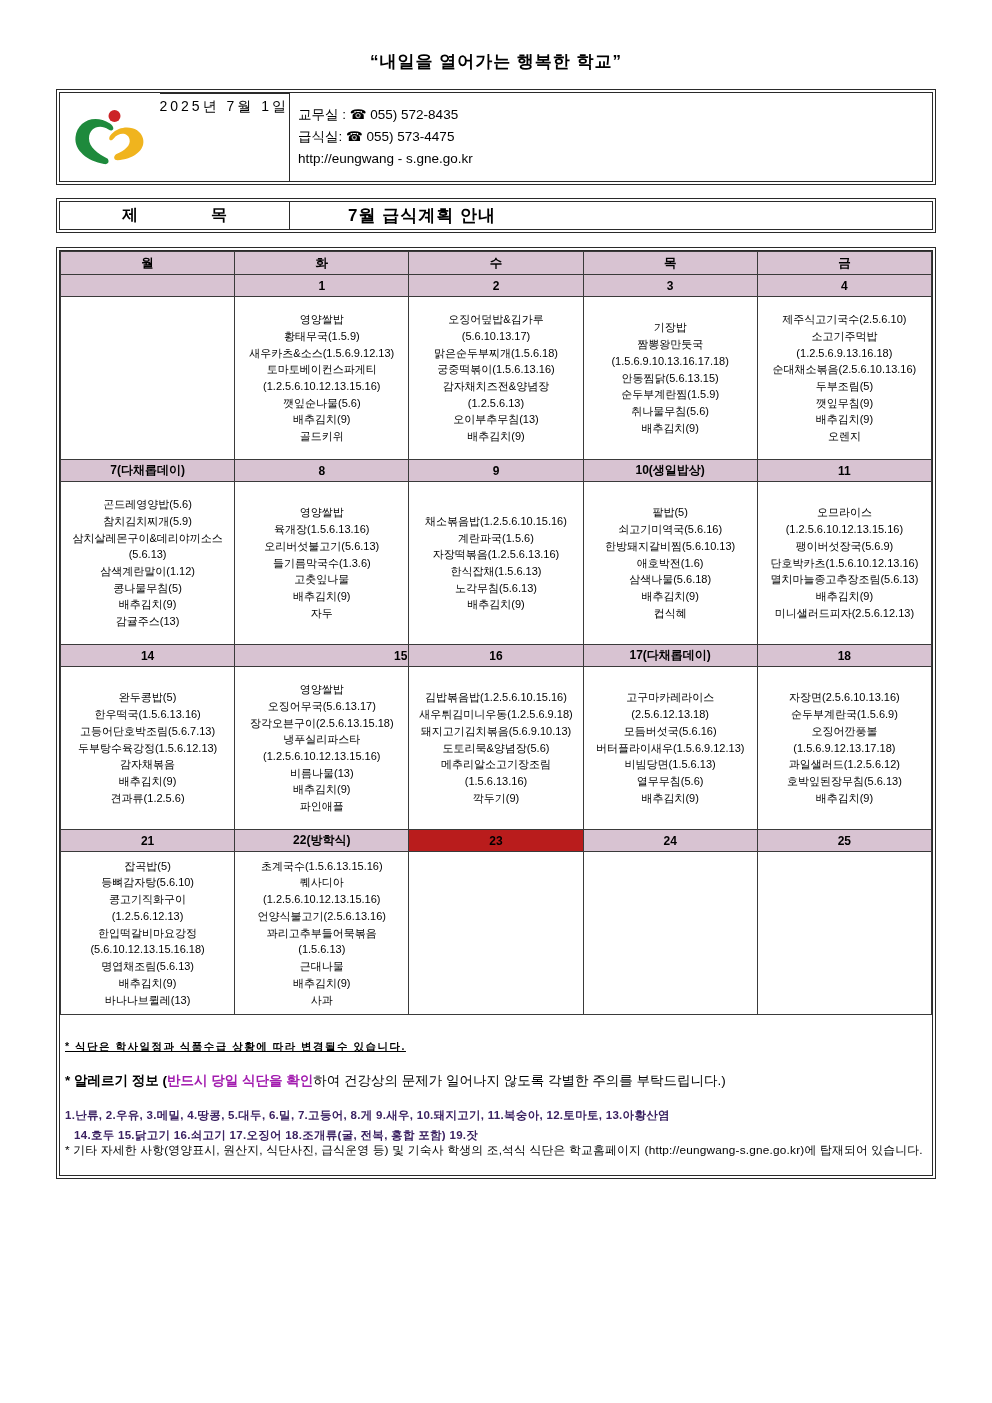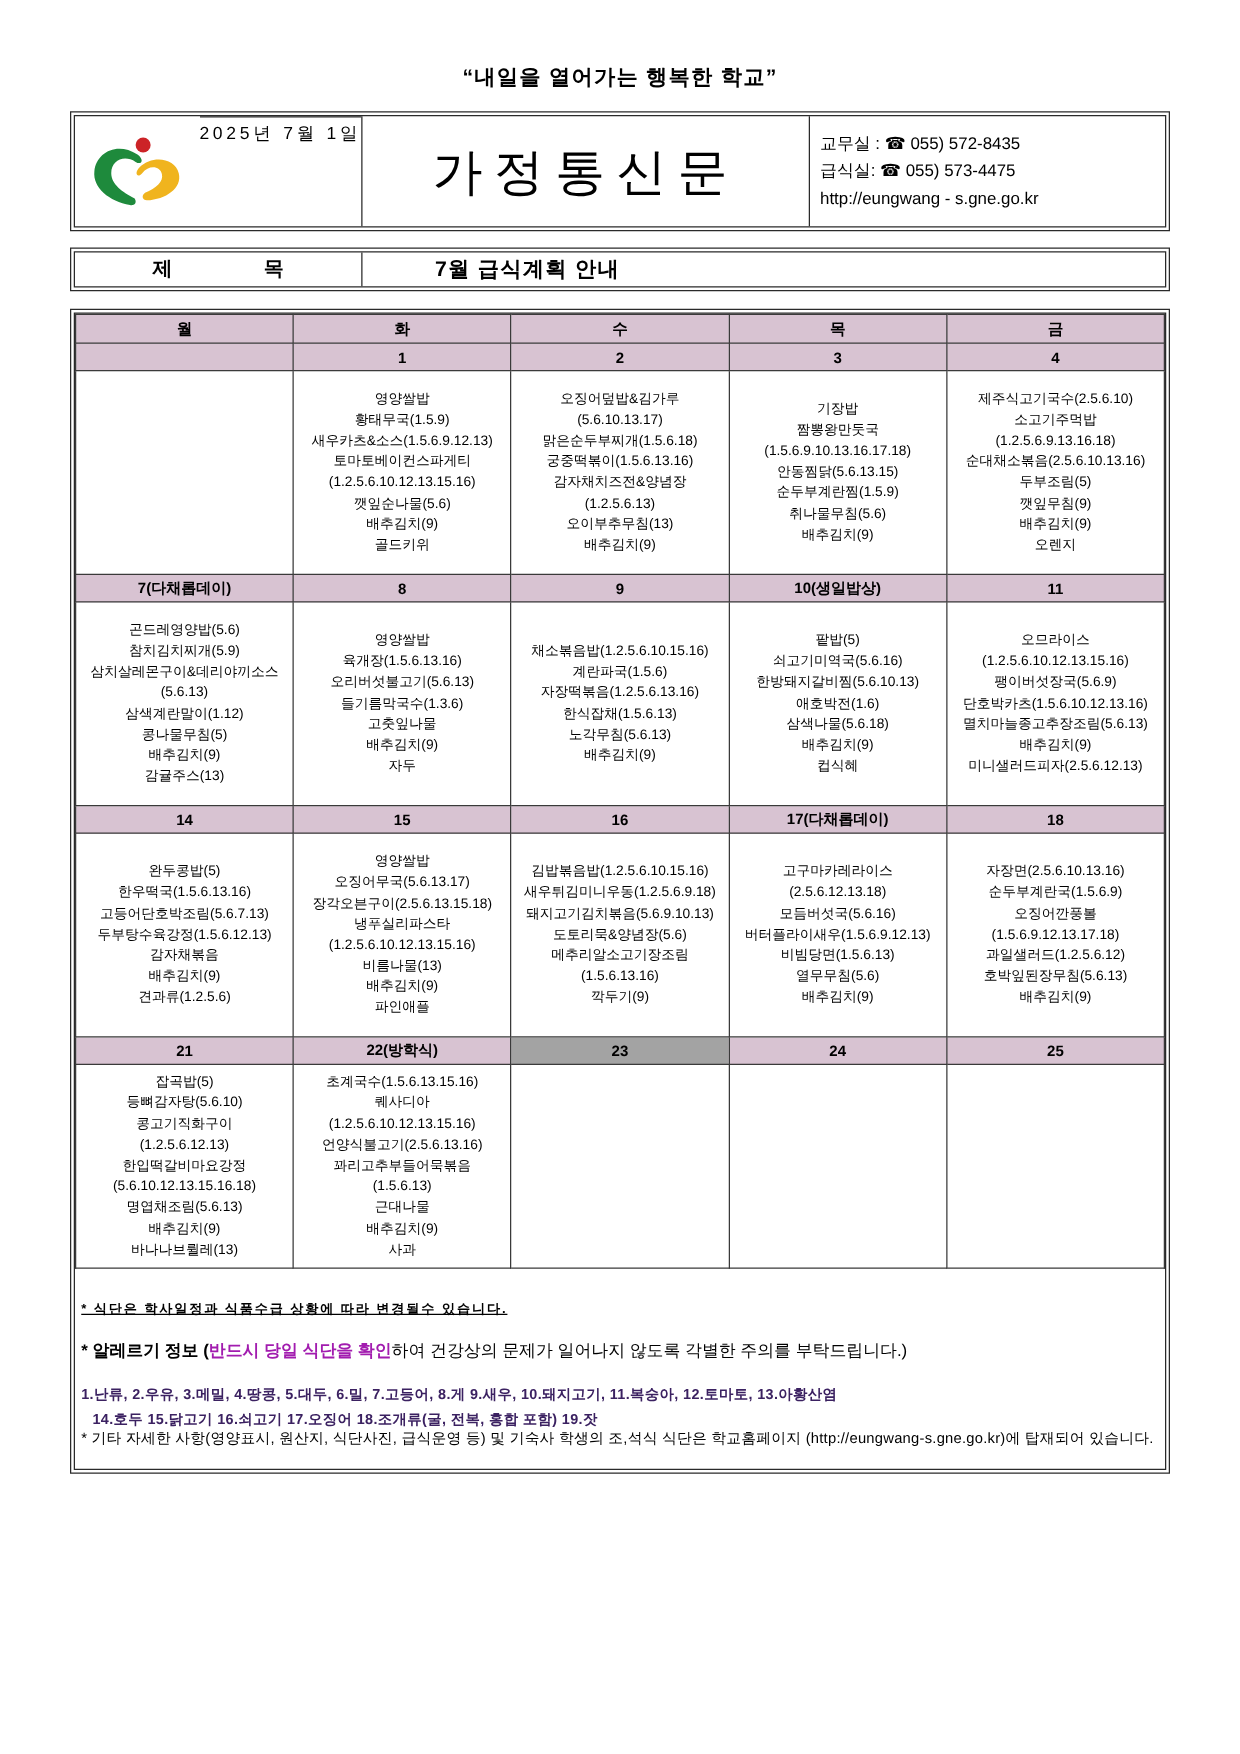--- a/index.html
+++ b/index.html
@@ -72,21 +72,20 @@
             <svg width="92" height="60" viewBox="0 0 120 80">
               <path d="M60,22 C38,8 16,20 14,40 C12,58 30,72 52,76 C56,77 60,74 57,69
                        C44,62 32,54 32,42 C32,28 46,22 58,30 C64,34 68,28 60,22 Z" fill="#1e8a3c"></path>
               <path d="M62,36 C76,22 100,26 104,42 C108,58 90,70 70,71 C65,71 64,66 68,63
                        C80,58 88,51 86,43 C84,34 72,33 65,42 C60,48 56,42 62,36 Z" fill="#f0b41e"></path>
               <circle cx="66" cy="12" r="8" fill="#cc2327"></circle>
             </svg>
           </div>
           <div class="head-date">2025년 7월 1일</div>
         </div>
-        <div class="head-title">가정통신문</div>
         <div class="head-contact">
           <div>교무실 : ☎ 055) 572-8435</div>
           <div>급식실:  ☎ 055) 573-4475</div>
           <div>http://eungwang - s.gne.go.kr</div>
         </div>
       </div>
     </div>
 
     <div class="dbl subject-box">
       <div class="dbl-inner subj-grid">
@@ -209,21 +208,21 @@
                   <div class="menu-line">(1.2.5.6.10.12.13.15.16)</div>
                   <div class="menu-line">팽이버섯장국(5.6.9)</div>
                   <div class="menu-line">단호박카츠(1.5.6.10.12.13.16)</div>
                   <div class="menu-line">멸치마늘종고추장조림(5.6.13)</div>
                   <div class="menu-line">배추김치(9)</div>
                   <div class="menu-line">미니샐러드피자(2.5.6.12.13)</div>
                 </td>
               </tr>
               <tr class="date-row">
                 <td style="background: rgb(216, 195, 210);">14</td>
-                <td style="background: rgb(216, 195, 210);">15</td>
+                <td style="background: rgb(216, 195, 210); text-align: right;">15</td>
                 <td style="background: rgb(216, 195, 210);">16</td>
                 <td style="background: rgb(216, 195, 210);">17(다채롭데이)</td>
                 <td style="background: rgb(216, 195, 210);">18</td>
               </tr>
               <tr class="menu-row">
                 <td>
                   <div class="menu-line">완두콩밥(5)</div>
                   <div class="menu-line">한우떡국(1.5.6.13.16)</div>
                   <div class="menu-line">고등어단호박조림(5.6.7.13)</div>
                   <div class="menu-line">두부탕수육강정(1.5.6.12.13)</div>
@@ -265,21 +264,21 @@
                   <div class="menu-line">오징어깐풍볼</div>
                   <div class="menu-line">(1.5.6.9.12.13.17.18)</div>
                   <div class="menu-line">과일샐러드(1.2.5.6.12)</div>
                   <div class="menu-line">호박잎된장무침(5.6.13)</div>
                   <div class="menu-line">배추김치(9)</div>
                 </td>
               </tr>
               <tr class="date-row">
                 <td style="background: rgb(216, 195, 210);">21</td>
                 <td style="background: rgb(216, 195, 210);">22(방학식)</td>
-                <td style="background: #a3a3a3;">23</td>
+                <td style="background: #b91c1c;">23</td>
                 <td style="background: rgb(216, 195, 210);">24</td>
                 <td style="background: rgb(216, 195, 210);">25</td>
               </tr>
               <tr class="menu-row">
                 <td>
                   <div class="menu-line">잡곡밥(5)</div>
                   <div class="menu-line">등뼈감자탕(5.6.10)</div>
                   <div class="menu-line">콩고기직화구이</div>
                   <div class="menu-line">(1.2.5.6.12.13)</div>
                   <div class="menu-line">한입떡갈비마요강정</div>

